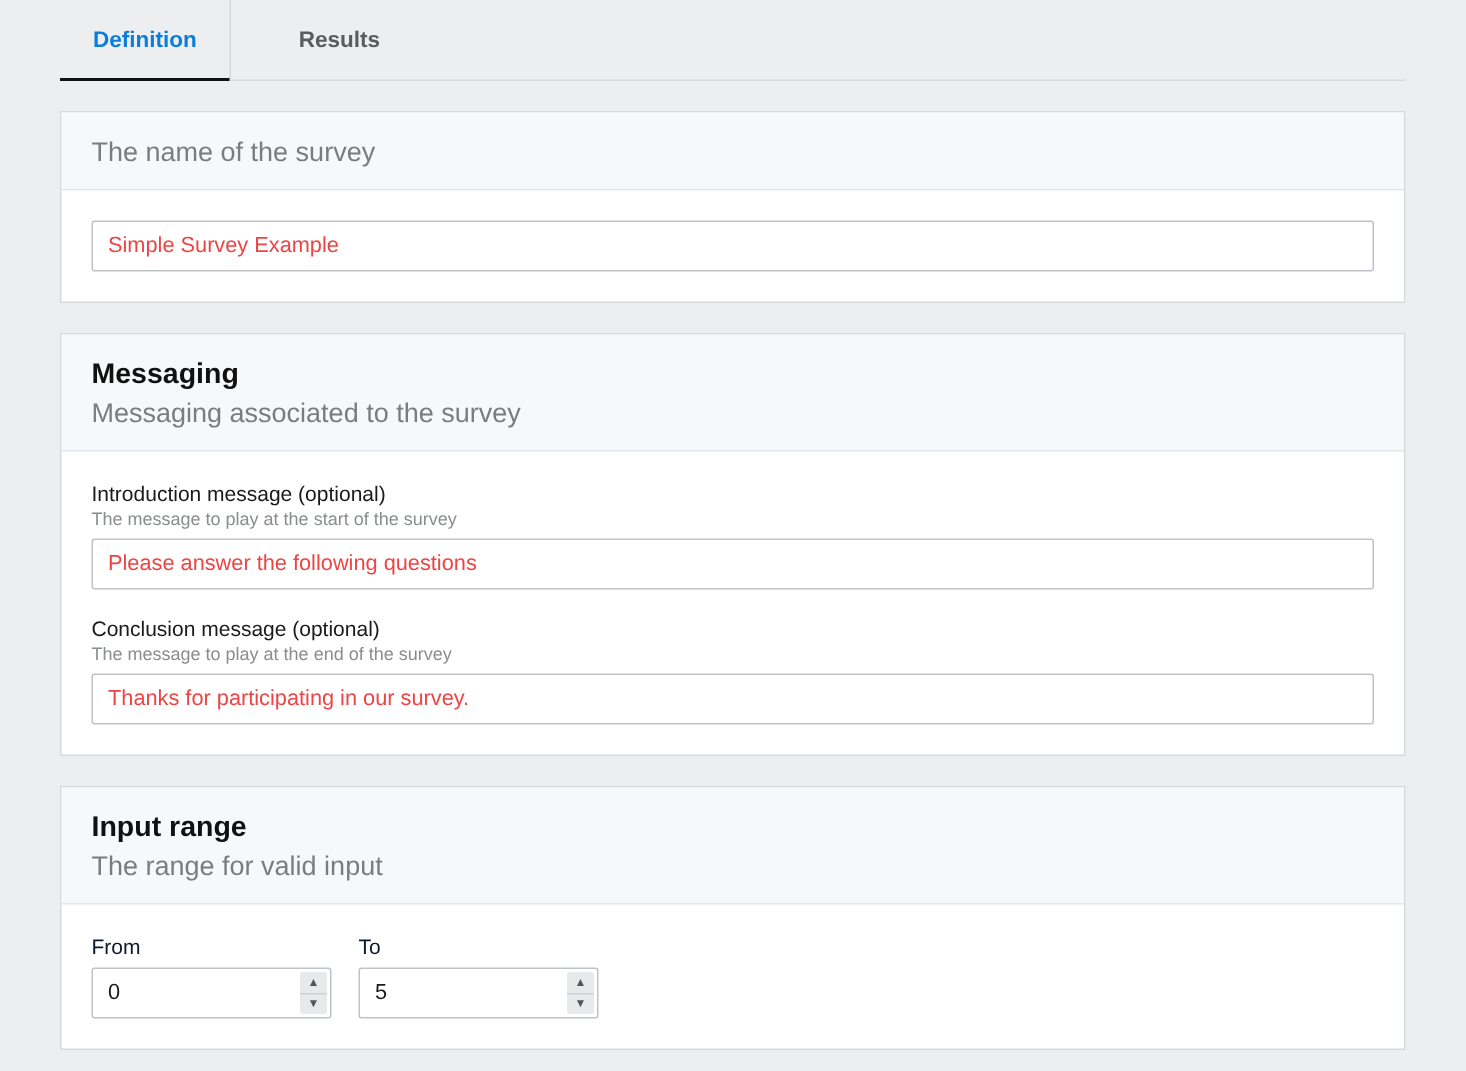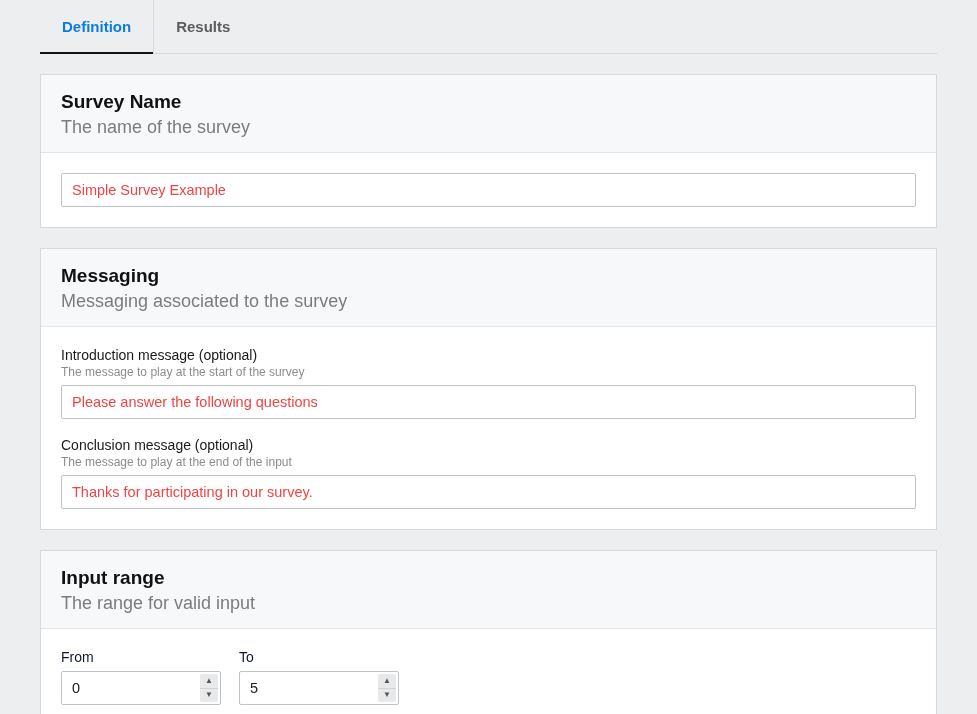--- a/index.html
+++ b/index.html
@@ -14,20 +14,21 @@
       height: 714px;
       overflow: hidden;
     }
     .container {
       padding: 0 40px;
     }
     .tabs {
       display: flex;
       border-bottom: 1px solid #d6d9db;
       margin-bottom: 20px;
+      gap: 23px;
     }
     .tab {
       padding: 18px 22px;
       font-size: 15px;
       font-weight: 700;
       color: #5a5d60;
       cursor: pointer;
       border-right: 1px solid #d6d9db;
       position: relative;
     }
@@ -155,21 +156,20 @@
 
 <div class="container">
 
   <div class="tabs">
     <div class="tab active">Definition</div>
     <div class="tab">Results</div>
   </div>
 
   <div class="panel">
     <div class="panel-header">
-      <div class="panel-title">Survey Name</div>
       <div class="panel-subtitle">The name of the survey</div>
     </div>
     <div class="panel-body">
       <input type="text" class="text-input" value="Simple Survey Example" style="">
     </div>
   </div>
 
   <div class="panel">
     <div class="panel-header">
       <div class="panel-title">Messaging</div>
@@ -178,21 +178,21 @@
     <div class="panel-body">
 
       <div class="field-group">
         <div class="field-label">Introduction message (optional)</div>
         <div class="field-hint">The message to play at the start of the survey</div>
         <input type="text" class="text-input" value="Please answer the following questions" style="">
       </div>
 
       <div class="field-group">
         <div class="field-label">Conclusion message (optional)</div>
-        <div class="field-hint">The message to play at the end of the input</div>
+        <div class="field-hint">The message to play at the end of the survey</div>
         <input type="text" class="text-input" value="Thanks for participating in our survey." style="">
       </div>
 
     </div>
   </div>
 
   <div class="panel">
     <div class="panel-header">
       <div class="panel-title">Input range</div>
       <div class="panel-subtitle">The range for valid input</div>

